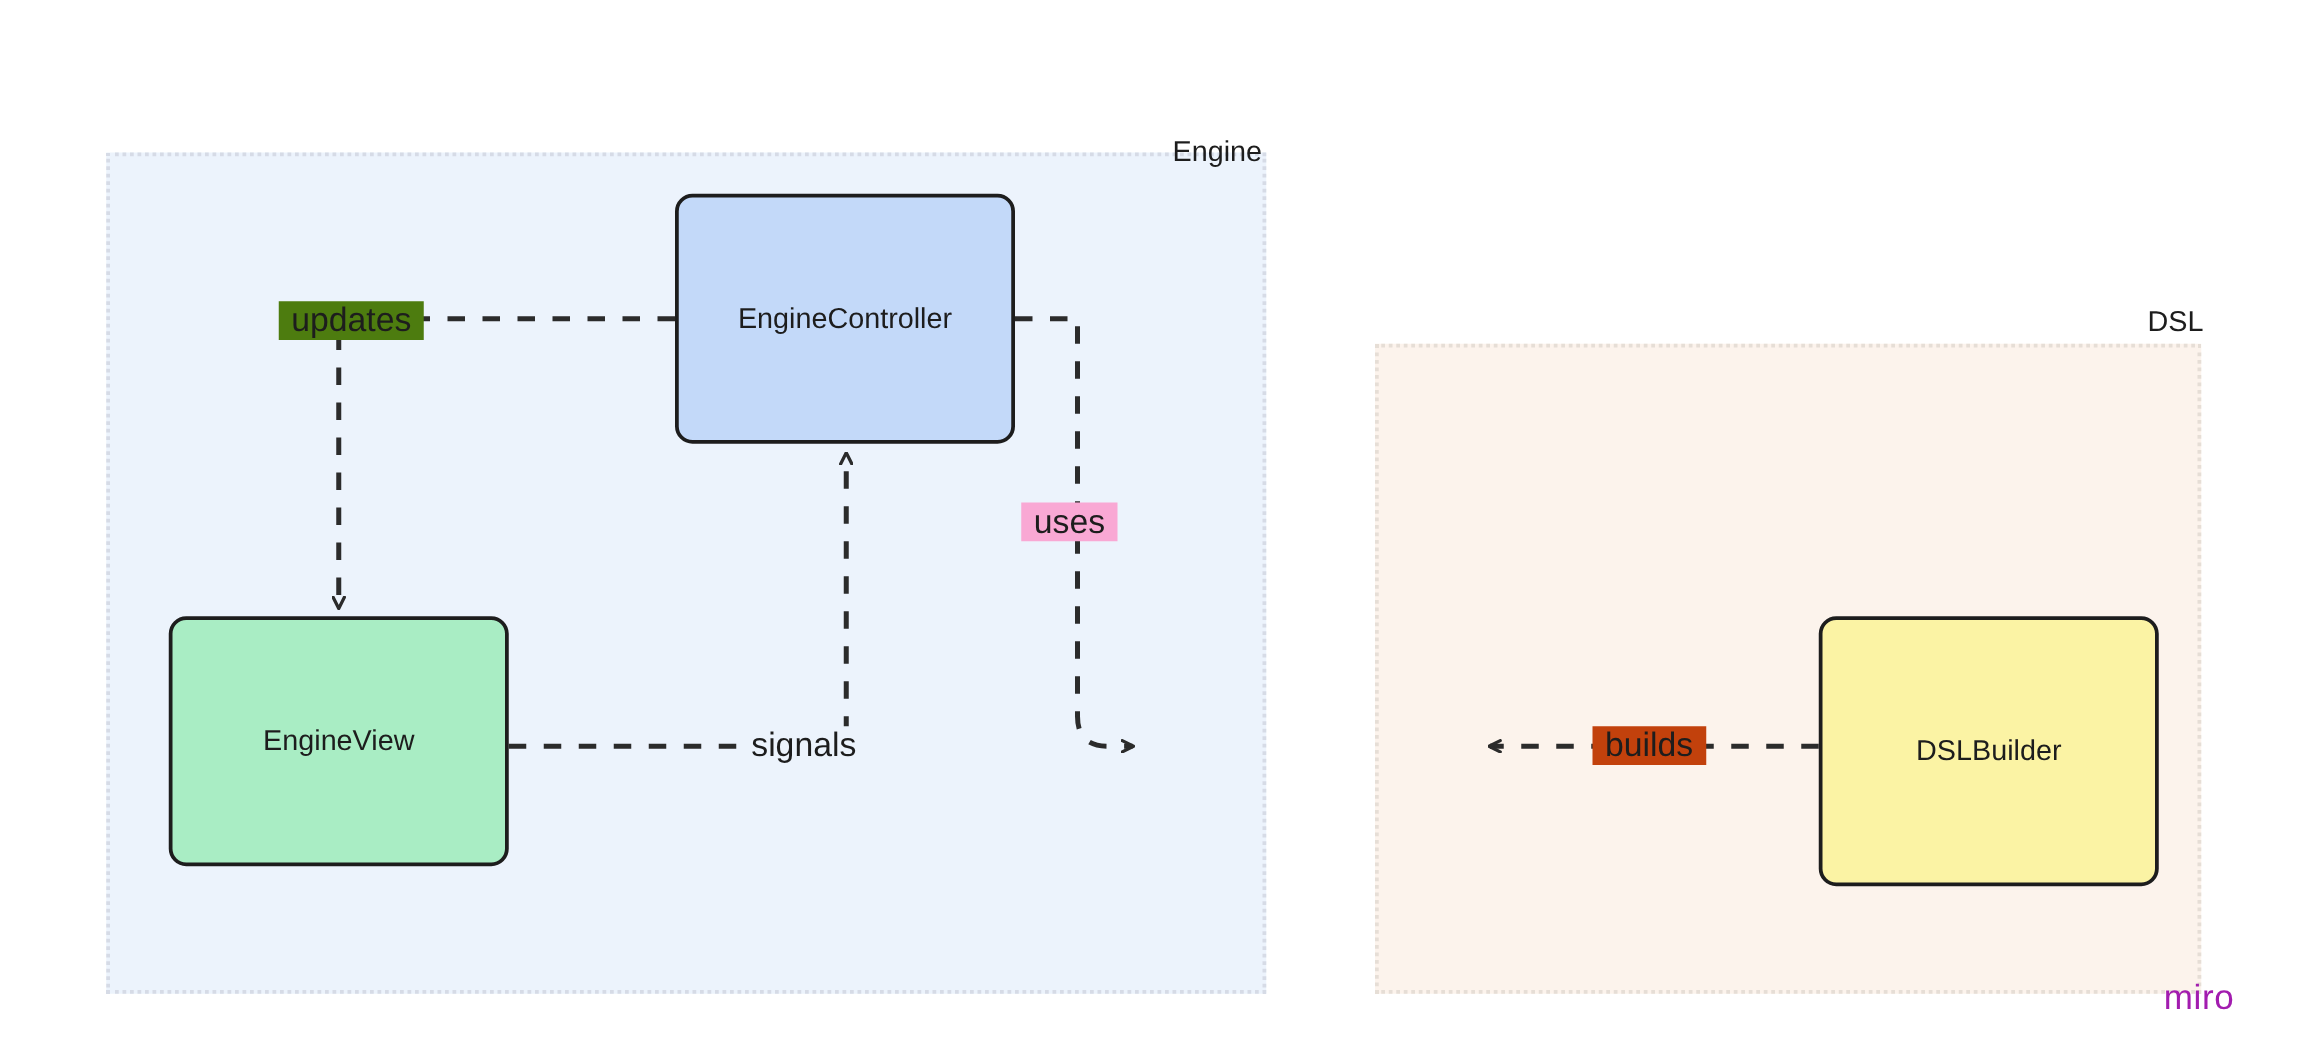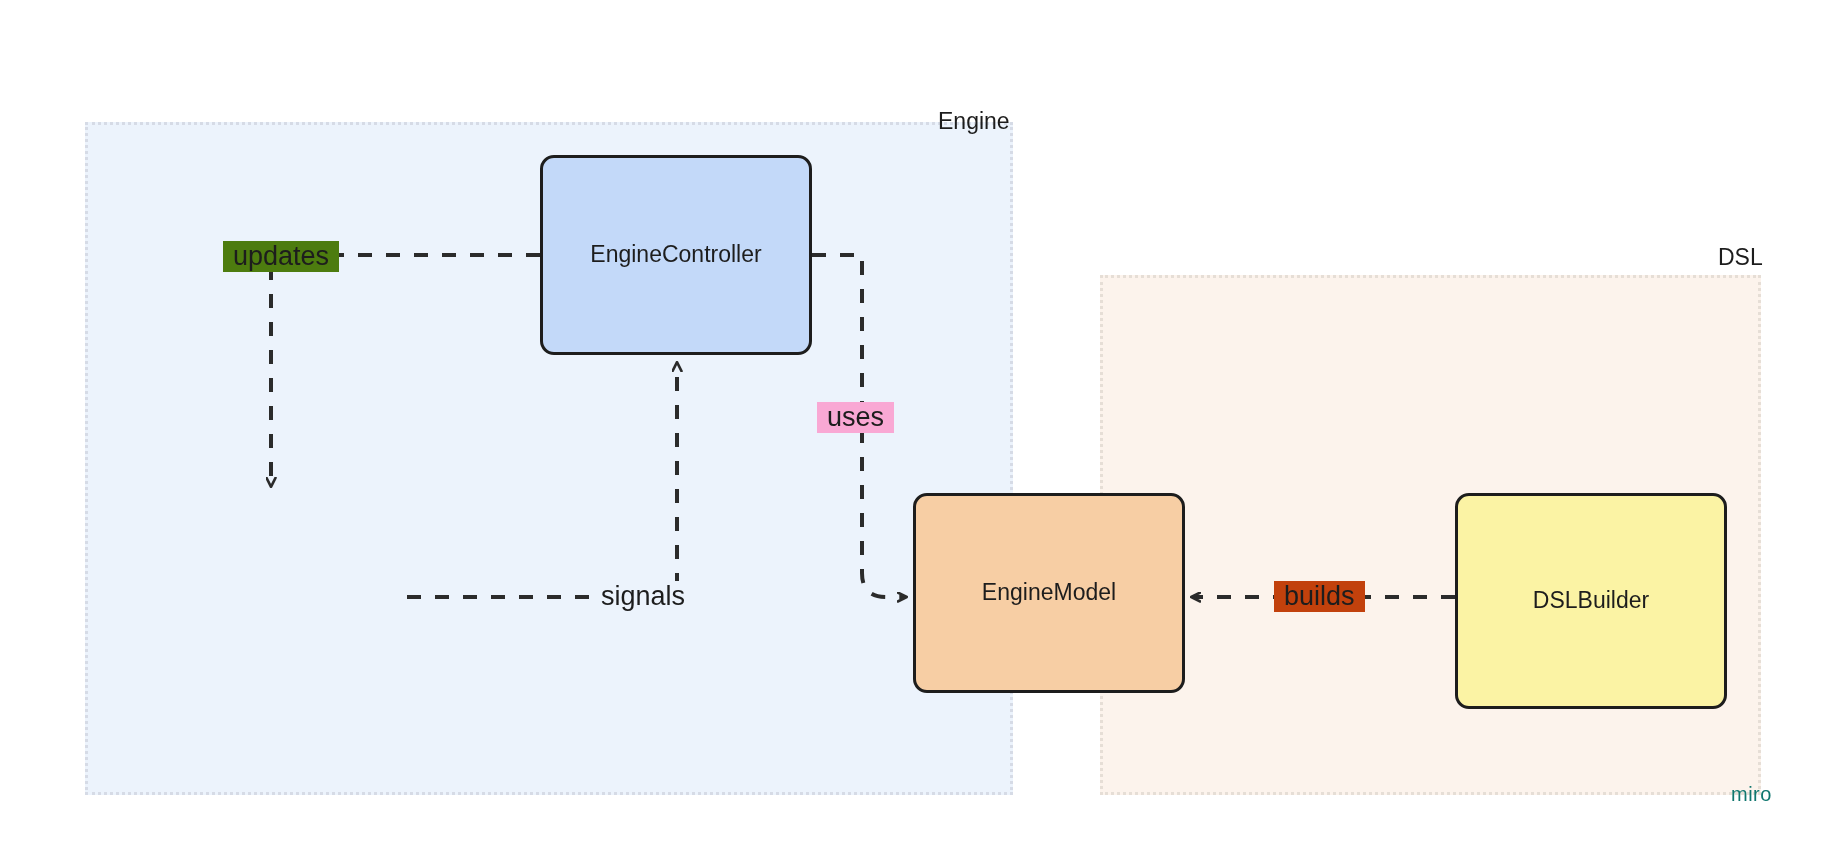--- a/index.html
+++ b/index.html
@@ -105,22 +105,22 @@
   }
   .label-updates { left: 233px; top: 243px; }
   .label-signals { left: 601px; top: 583px; }
   .label-uses    { left: 827px; top: 404px; }
   .label-builds  { left: 1284px; top: 583px; }
 
   
   .watermark {
     position: absolute;
     left: 1731px; top: 784px;
-    font-size: 20px;
-    color: #0f766e;
+    font-size: 28px;
+    color: #a21caf;
     letter-spacing: 0.5px;
     line-height: 1;
     font-family: "Liberation Sans", sans-serif;
   }
 </style>
 </head>
 <body>
 
 <div id="canvas">
 
@@ -148,24 +148,24 @@
 
   <div class="edge-label label-updates" style="background: #4d7c0f; padding: 2px 10px; margin-left: -10px; margin-top: -2px;">updates</div>
   <div class="edge-label label-signals" style="background: rgb(236, 243, 252); padding: 2px 10px; margin-left: -10px; margin-top: -2px;">signals</div>
   <div class="edge-label label-uses" style="background: #f9a8d4; padding: 2px 10px; margin-left: -10px; margin-top: -2px;">uses</div>
   <div class="edge-label label-builds" style="background: #c2410c; padding: 2px 10px; margin-left: -10px; margin-top: -2px;">builds</div>
 
   <div class="node node-engine-controller">
     <span>EngineController</span>
   </div>
 
+  <div class="node node-engine-view">
+    <span>EngineView</span>
+  </div>
 
-  <div class="node node-engine-model">
-    <span>EngineModel</span>
-  </div>
 
   <div class="node node-dsl-builder">
     <span>DSLBuilder</span>
   </div>
 
   <div class="watermark">miro</div>
 
 </div>
 
 </body></html>

